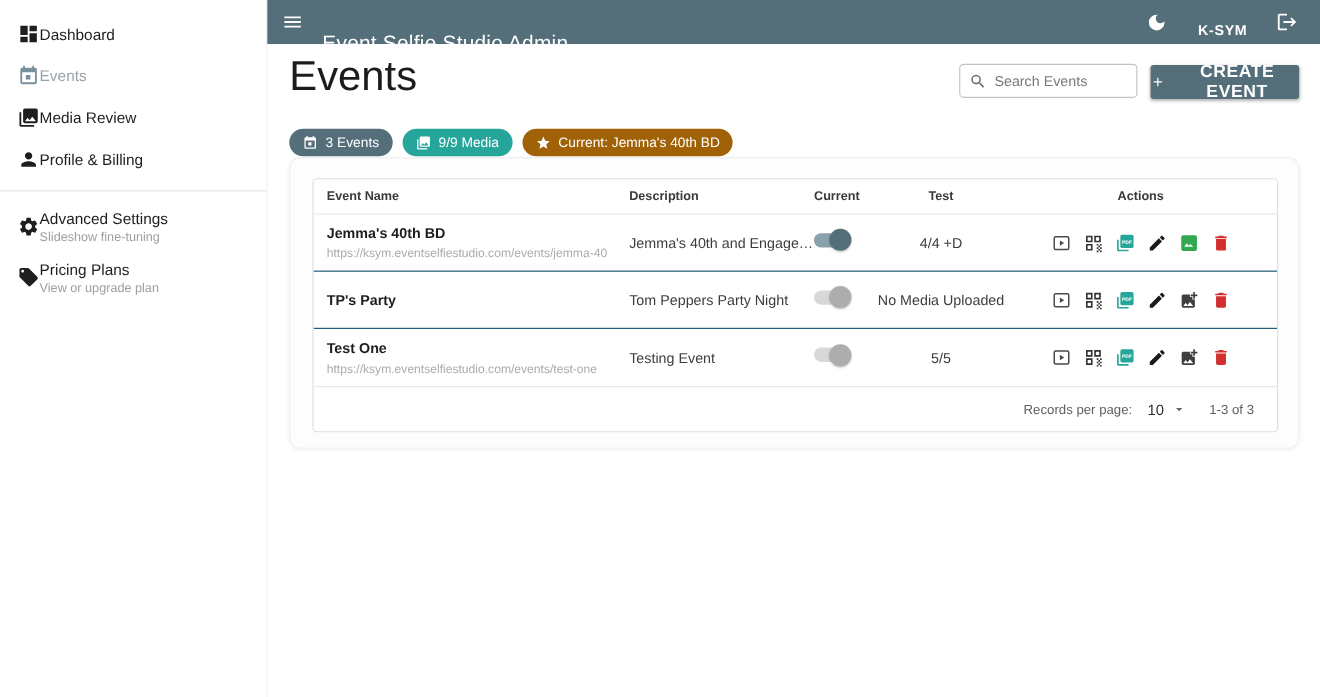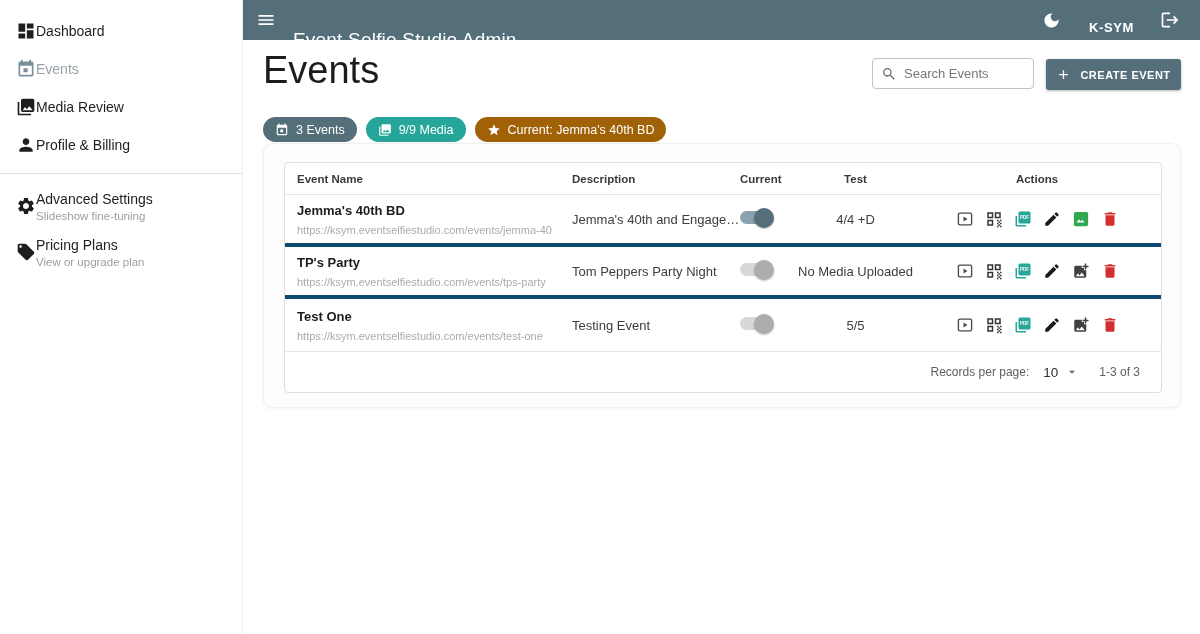--- a/index.html
+++ b/index.html
@@ -62,21 +62,21 @@
   }
   .search-box svg { width: 16px; height: 16px; fill: #6b6b6b; flex: 0 0 16px; }
   .search-box input {
     border: none; outline: none; width: 100%; font-size: 13px;
     font-family: "Liberation Sans", sans-serif; color: #333; background: transparent;
   }
   .search-box input::placeholder { color: #787878; }
   .create-btn {
     position: absolute; left: 803px; top: 19px; width: 135px; height: 31px;
     background: #546e7a; color: #fff; border: none; border-radius: 3px;
-    font-family: "Liberation Sans", sans-serif; font-size: 11px; font-weight: bold;
+    font-family: "Liberation Sans", sans-serif; font-size: 16px; font-weight: bold;
     letter-spacing: 0.5px; display: flex; align-items: center; justify-content: center;
     gap: 9px; cursor: pointer; box-shadow: 0 1px 3px rgba(0,0,0,0.3);
   }
   .create-btn svg { width: 15px; height: 15px; fill: #fff; }
 
   .badges { position: absolute; left: 20px; top: 77px; display: flex; gap: 9px; }
   .badge {
     height: 25px; border-radius: 13px; padding: 0 12px;
     display: inline-flex; align-items: center; gap: 7px;
     color: #fff; font-size: 12.5px; cursor: default;
@@ -95,21 +95,21 @@
   .thead, .trow {
     display: grid;
     grid-template-columns: 287px 166px 60px 115px 1fr;
     align-items: center;
   }
   .thead { height: 32px; border-bottom: 1px solid #e6e6e6; }
   .th { font-size: 11.5px; font-weight: bold; color: #3a3a3a; }
   .th.c1 { padding-left: 12px; }
   .th.c3 { padding-left: 2px; }
   .th.c4, .th.c5 { text-align: center; }
-  .trow { height: 52px; border-bottom: 4px solid #0c4a6e; }
+  .trow { height: 52px; border-bottom: 1px solid #0c4a6e; }
   .trow:last-child { border-bottom: none; }
   .name-cell { padding-left: 12px; }
   .ename { font-size: 13px; font-weight: bold; color: #1d1d1d; }
   .eurl { font-size: 11px; color: #ababab; margin-top: 6px; }
   .desc { font-size: 13px; color: #3d3d3d; padding-right: 6px; white-space: nowrap; overflow: hidden; }
   .toggle-cell { padding-left: 2px; }
   .switch {
     position: relative; display: inline-block; width: 32px; height: 13px;
     border-radius: 7px; cursor: pointer;
   }
@@ -312,21 +312,20 @@
               <button class="action-btn">
                 <svg viewBox="0 0 24 24" fill="#d32f2f">
                   <path d="M6 19c0 1.1.9 2 2 2h8c1.1 0 2-.9 2-2V7H6v12zM19 4h-3.5l-1-1h-5l-1 1H5v2h14V4z"></path>
                 </svg>
               </button>
             </div>
           </div>
           <div class="trow">
             <div class="name-cell">
               <div class="ename">TP's Party</div>
-              <div class="eurl">https://ksym.eventselfiestudio.com/events/tps-party</div>
             </div>
             <div class="desc">Tom Peppers Party Night</div>
             <div class="toggle-cell"><span class="switch off"><span class="thumb"></span></span></div>
             <div class="media-cell">No Media Uploaded</div>
             <div class="actions-cell">
               <button class="action-btn">
                 <svg viewBox="0 0 24 24">
                   <rect x="3.2" y="4.2" width="17.6" height="15.6" rx="1.8" fill="none" stroke="#4a4a4a" stroke-width="1.8"></rect>
                   <path d="M10 8.7l5.3 3.3-5.3 3.3z" fill="#4a4a4a"></path>
                 </svg>

